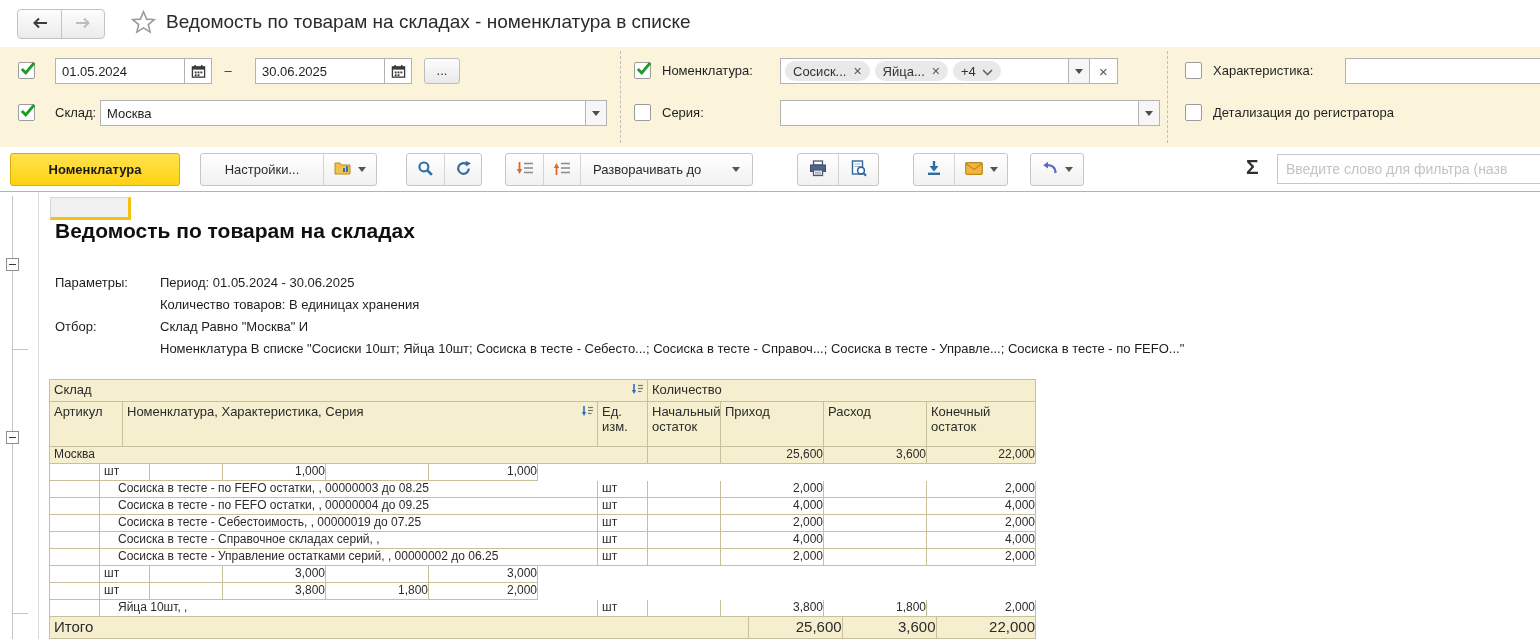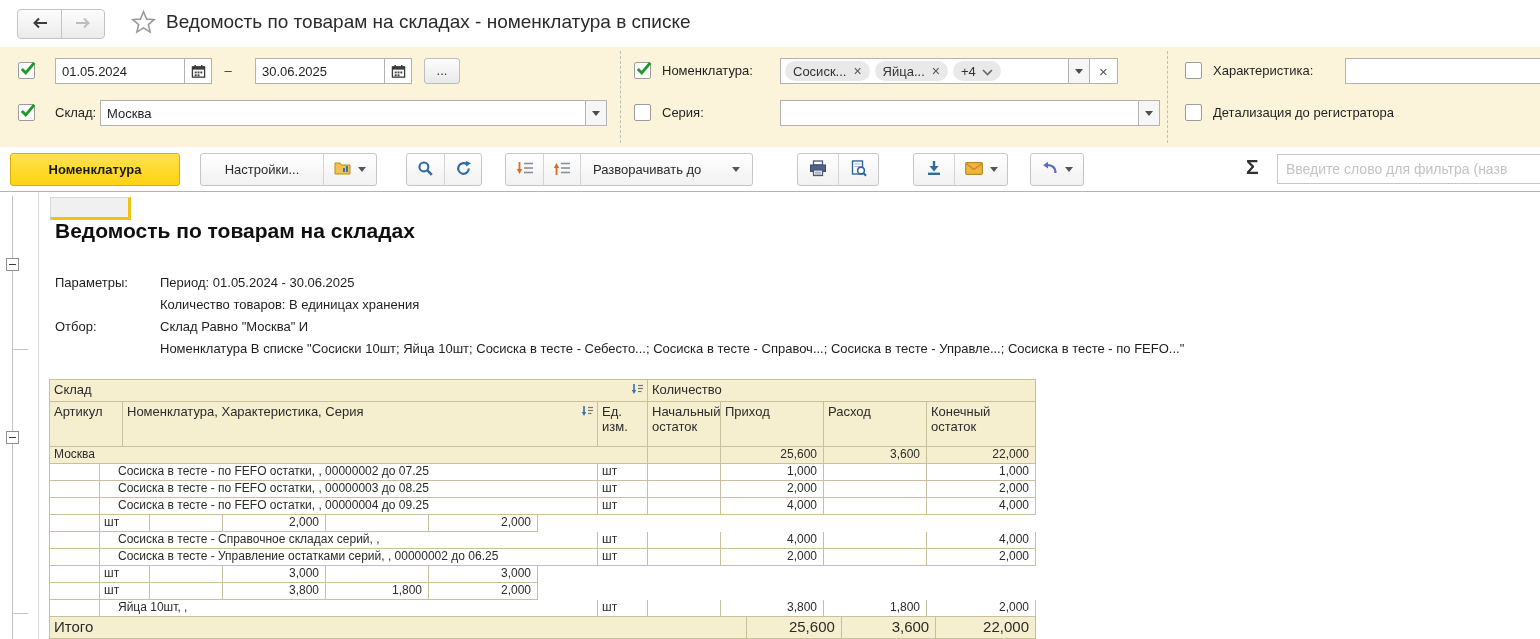--- a/index.html
+++ b/index.html
@@ -56,21 +56,21 @@
   
   .grid { position:absolute; left:49px; top:187px; width:987px; border-top:1px solid #c8c09b; border-left:1px solid #c8c09b; font-size:12px; color:#2b2b2b; }
   .grow { display:flex; }
   .cell { border-right:1px solid #c8c09b; border-bottom:1px solid #c8c09b; overflow:hidden; white-space:nowrap; position:relative; }
   .khaki { background:#f5eecf; }
   .hcell { font-size:13px; padding:2px 4px; color:#2b2b2b; }
   .h1r { height:22px; }
   .h2r { height:45px; }
   .hr  { height:17px; line-height:15px; }
   .htot { height:22px; line-height:20px; font-size:15px; }
-  .num { text-align:right; padding-right:6px; }
+  .num { text-align:right; padding-right:0; }
   .w-skl{width:598px} .w-qty{width:388px}
   .w-art{width:73px} .w-name{width:475px} .w-unit{width:50px}
   .w-nach{width:73px} .w-pri{width:103px} .w-ras{width:103px} .w-end{width:109px}
   .w-ind{width:50px} .w-dname{width:498px} .w-total{width:766px}
   .name-pad { padding-left:18px; }
   .lab-pad { padding-left:4px; }
   .sort-ic { position:absolute; right:3px; top:3px; cursor:pointer; }
 </style>
 </head>
 <body>
@@ -387,21 +387,20 @@
       <div class="grow hr">
         <div class="cell khaki w-skl lab-pad">Москва</div>
         <div class="cell khaki w-nach num"></div>
         <div class="cell khaki w-pri num">25,600</div>
         <div class="cell khaki w-ras num">3,600</div>
         <div class="cell khaki w-end num">22,000</div>
       </div>
 
         <div class="grow hr">
           <div class="cell w-ind"></div>
-          <div class="cell w-dname name-pad">Сосиска в тесте - по FEFO остатки, , 00000002 до 07.25</div>
           <div class="cell w-unit lab-pad">шт</div>
           <div class="cell w-nach num"></div>
           <div class="cell w-pri num">1,000</div>
           <div class="cell w-ras num"></div>
           <div class="cell w-end num">1,000</div>
         </div>
 
         <div class="grow hr">
           <div class="cell w-ind"></div>
           <div class="cell w-dname name-pad">Сосиска в тесте - по FEFO остатки, , 00000003 до 08.25</div>
@@ -417,20 +416,21 @@
           <div class="cell w-dname name-pad">Сосиска в тесте - по FEFO остатки, , 00000004 до 09.25</div>
           <div class="cell w-unit lab-pad">шт</div>
           <div class="cell w-nach num"></div>
           <div class="cell w-pri num">4,000</div>
           <div class="cell w-ras num"></div>
           <div class="cell w-end num">4,000</div>
         </div>
 
         <div class="grow hr">
           <div class="cell w-ind"></div>
+          <div class="cell w-dname name-pad">Сосиска в тесте - Себестоимость, , 00000019 до 07.25</div>
           <div class="cell w-unit lab-pad">шт</div>
           <div class="cell w-nach num"></div>
           <div class="cell w-pri num">2,000</div>
           <div class="cell w-ras num"></div>
           <div class="cell w-end num">2,000</div>
         </div>
 
         <div class="grow hr">
           <div class="cell w-ind"></div>
           <div class="cell w-dname name-pad">Сосиска в тесте - Справочное складах серий, ,</div>

